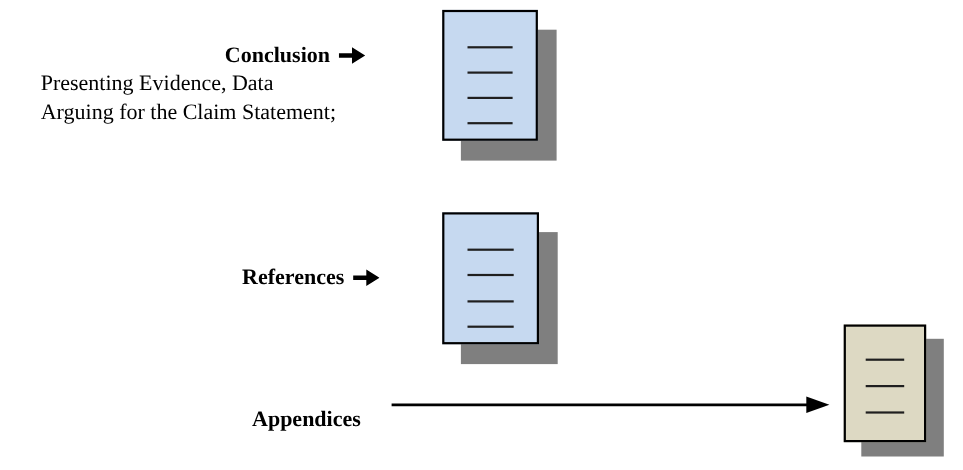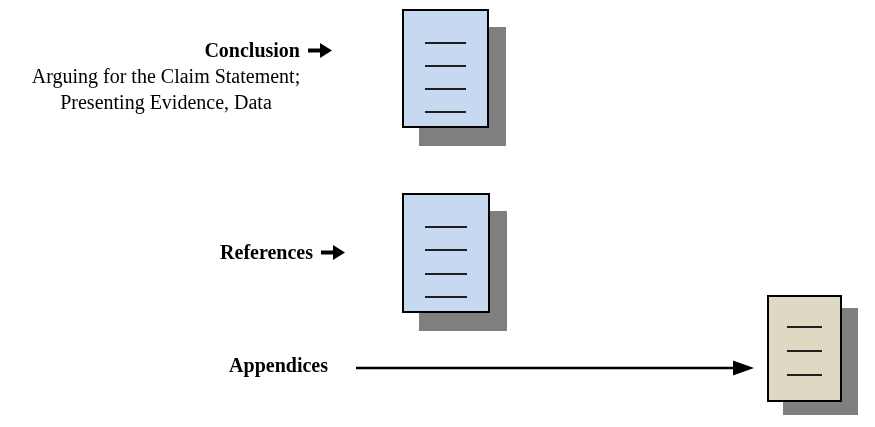--- a/index.html
+++ b/index.html
@@ -23,39 +23,40 @@
   #canvas {
     position: relative;
     width: 875px;
     height: 427px;
     overflow: hidden;
   }
 
   
   .label-block {
     position: absolute;
-    text-align: center;
+    text-align: left;
     font-size: 20px;
     line-height: 26px;
+    padding-left: 37px;
   }
   .label-block .title { font-weight: bold; }
   .title-line {
     display: flex;
     justify-content: flex-end;
     align-items: center;
   }
   .arrow-icon {
     display: inline-flex;
     margin-left: 8px;
   }
   .arrow-icon svg { display: block; }
 
   .block-conclusion { left: 0; top: 37px; width: 332px; }
   .block-references { left: 16px; top: 239px; width: 329px; }
-  .block-appendices { left: 0; top: 352px; width: 328px; }
+  .block-appendices { left: 0; top: 368px; width: 328px; }
 
   
   .doc-icon { position: absolute; }
   .doc-shadow {
     position: absolute;
     left: 17px;
     top: 18px;
     width: 100%;
     height: 100%;
     background: var(--shadow-gray);
@@ -99,22 +100,22 @@
 
   <div class="label-block block-conclusion">
     <div class="title-line">
       <span class="title">Conclusion</span>
       <span class="arrow-icon">
         <svg width="24" height="17" viewBox="0 0 24 17" xmlns="http://www.w3.org/2000/svg">
           <polygon points="0,6.5 12,6.5 12,1 24,8.5 12,16 12,10.5 0,10.5" fill="#000000"></polygon>
         </svg>
       </span>
     </div>
+    <div class="desc">Presenting Evidence, Data</div>
     <div class="desc">Arguing for the Claim Statement;</div>
-    <div class="desc">Presenting Evidence, Data</div>
   </div>
 
   <div class="doc-icon doc-conclusion">
     <div class="doc-shadow"></div>
     <div class="doc-page fill-blue" data-doc="0">
         <div class="doc-line"></div>
         <div class="doc-line"></div>
         <div class="doc-line"></div>
         <div class="doc-line"></div>
       </div>

